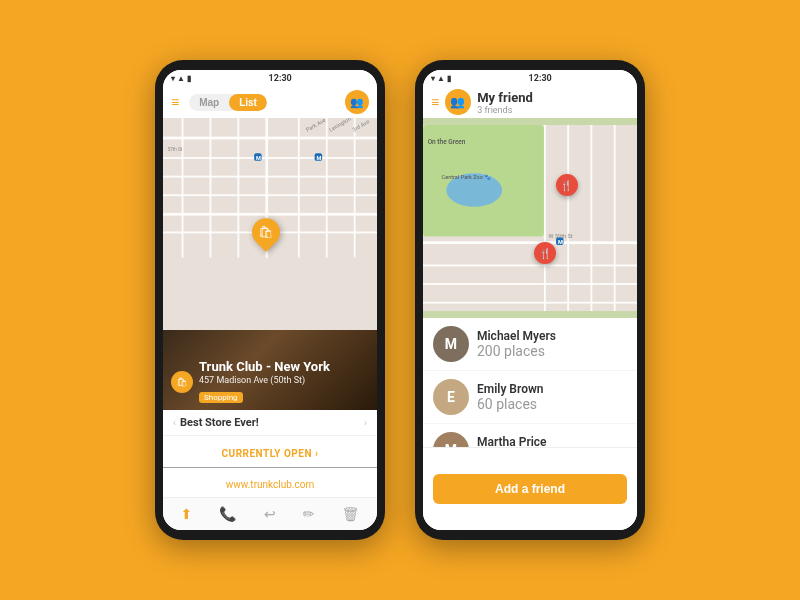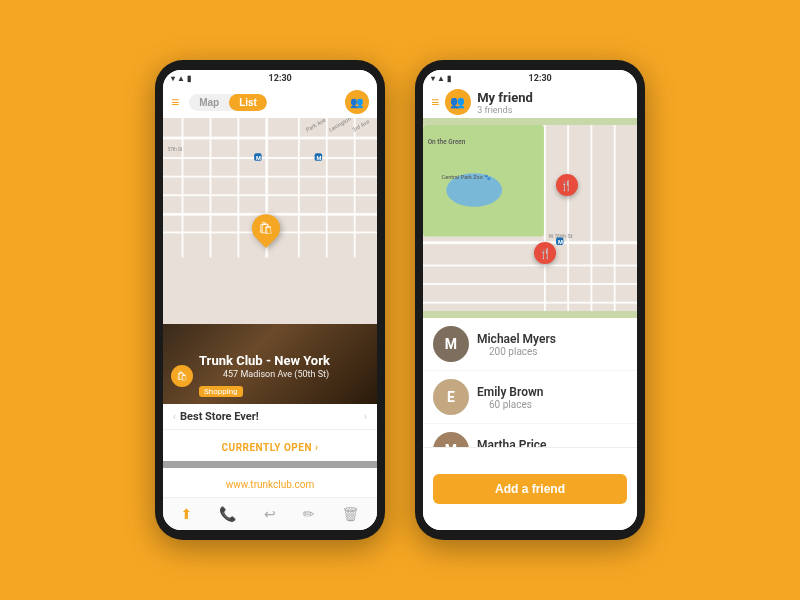--- a/index.html
+++ b/index.html
@@ -145,21 +145,21 @@
     .venue-pin-small {
       width: 22px; height: 22px;
       background: #F5A623;
       border-radius: 50%;
       display: flex; align-items: center; justify-content: center;
       font-size: 9px; color: #fff;
       flex-shrink: 0;
     }
     .venue-info { color: #fff; }
     .venue-name { font-size: 13px; font-weight: bold; line-height: 1.2; }
-    .venue-address { font-size: 9px; opacity: 0.9; margin-left: 24px; }
+    .venue-address { font-size: 9px; opacity: 0.9; }
     .badge-shopping {
       background: #F5A623;
       color: #fff;
       font-size: 8px;
       padding: 1px 5px;
       border-radius: 3px;
       display: inline-block;
       margin-top: 2px;
     }
 
@@ -171,21 +171,21 @@
       border-bottom: 1px solid #f0f0f0;
     }
     .review-arrow { color: #ccc; font-size: 10px; }
     .review-text { flex: 1; text-align: left; font-size: 11px; font-weight: 700; color: #333; }
 
     
     .open-bar {
       background: #fff;
       padding: 6px 10px;
       text-align: center;
-      border-bottom: 7px solid #a3a3a3;
+      border-bottom: 1px solid #a3a3a3;
     }
     .open-label {
       color: #F5A623;
       font-size: 10px;
       font-weight: bold;
       letter-spacing: 0.5px;
     }
 
     
     .website-bar {
@@ -272,21 +272,21 @@
       flex-shrink: 0;
       background: #ddd;
       display: flex; align-items: center; justify-content: center;
       font-size: 14px; font-weight: bold; color: #fff;
     }
     .friend-avatar.michael { background: #7d6e5d; }
     .friend-avatar.emily { background: #c4a882; }
     .friend-avatar.martha { background: #a08060; }
     .friend-info { flex: 1; }
     .friend-name { font-size: 12px; font-weight: 600; color: #333; }
-    .friend-places { font-size: 10px; color: #999; margin-left: 12px; }
+    .friend-places { font-size: 14px; color: #999; }
 
     
     .add-friend-bar {
       background: #fff;
       padding: 26px 10px;
       border-top: 1px solid #eee;
     }
     .add-friend-btn {
       width: 100%;
       background: #F5A623;

